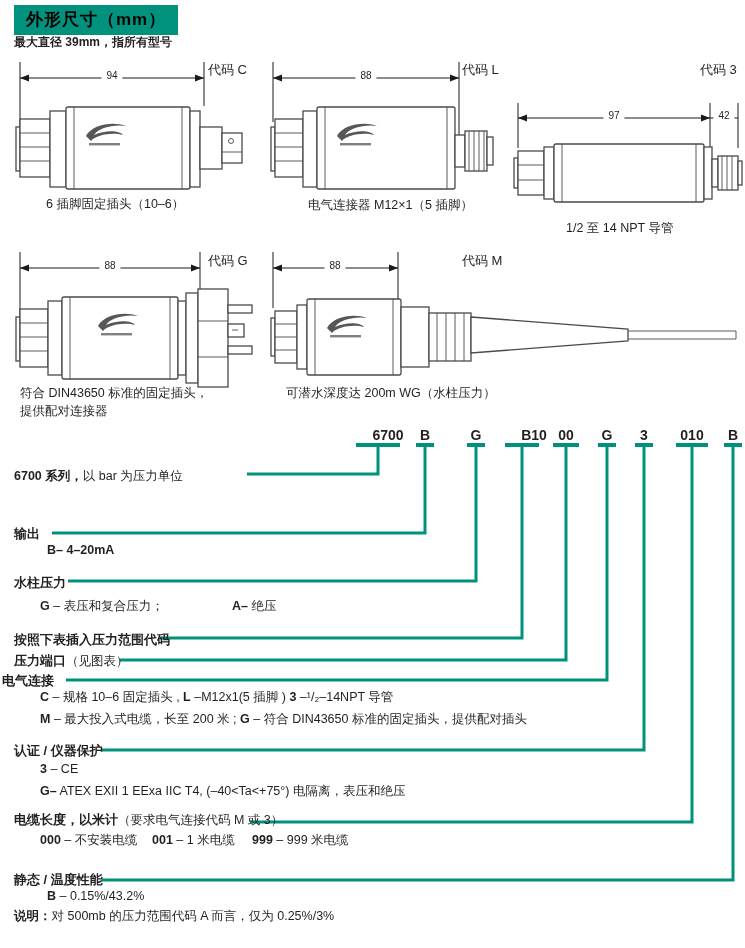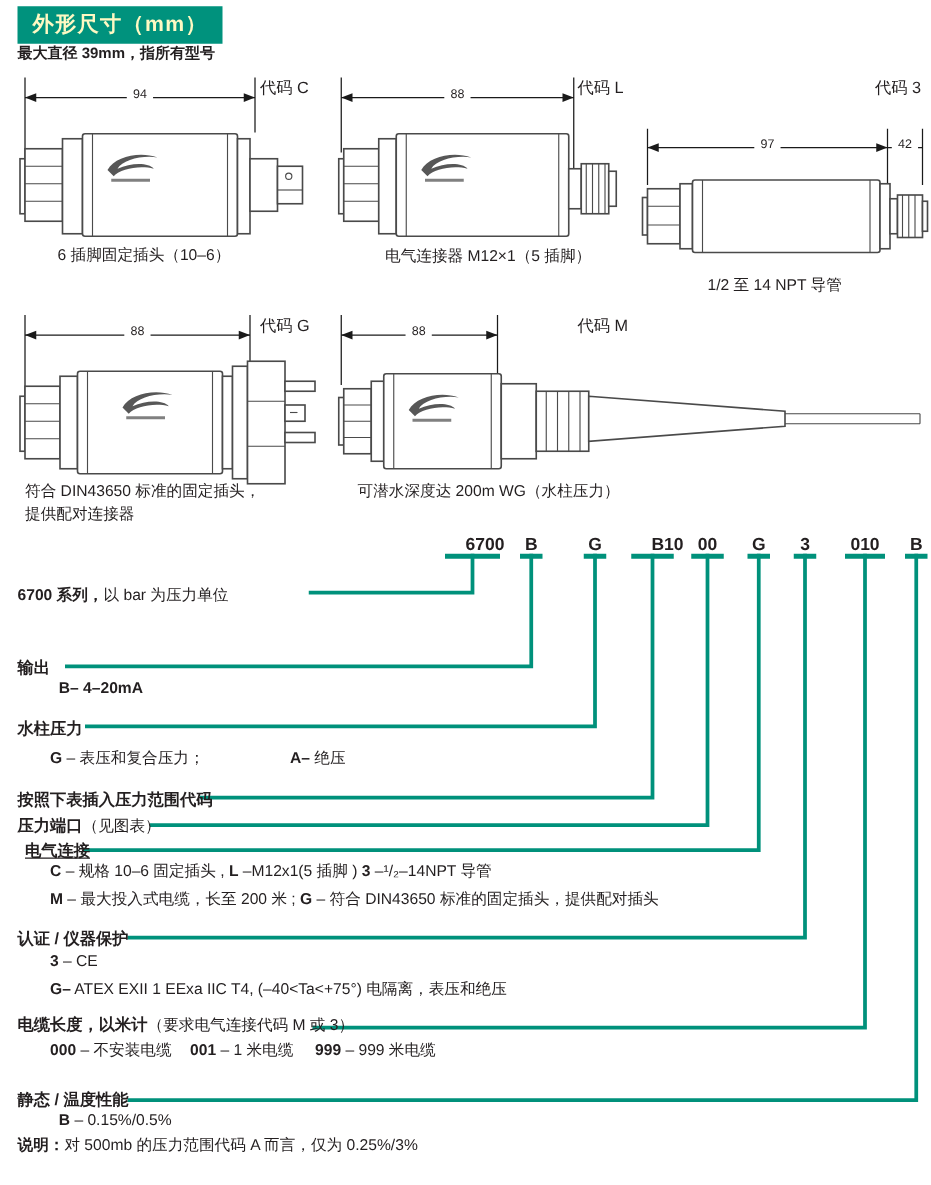--- a/index.html
+++ b/index.html
@@ -1,19 +1,19 @@
 <!DOCTYPE html>
 <html><head>
 <meta charset="utf-8">
 <style>
   html,body{margin:0;padding:0;background:#fff;}
   .page{position:relative;width:745px;height:948px;background:#fff;overflow:hidden;
         font-family:"Liberation Sans","DejaVu Sans",sans-serif;color:#231f20;}
   .abs{position:absolute;}
-  .banner{background:#00927d;color:#fef9c3;font-weight:bold;font-size:17px;
+  .banner{background:#00927d;color:#000000;font-weight:bold;font-size:17px;
           padding:3px 12px 4px 12px;letter-spacing:1px;display:inline-block;}
   .sub{font-size:12px;font-weight:bold;}
   .codehdr{font-size:13px;white-space:nowrap;}
   .dim{font-size:10px;background:#fff;padding:0 5px;transform:translateX(-50%);white-space:nowrap;}
   .cap{font-size:12.5px;white-space:nowrap;}
   .code-label{font-weight:bold;font-size:14px;transform:translateX(-50%);white-space:nowrap;}
   .sec-title{font-weight:bold;font-size:13px;white-space:nowrap;}
   .sec-item{font-size:12.5px;white-space:nowrap;}
   .sec-item b,.sec-title b{font-weight:bold;}
   svg{position:absolute;left:0;top:0;}
@@ -197,21 +197,21 @@
   <div class="abs sec-item" style="left:232px;top:598px;">
     <b>A–</b><span> 绝压</span>
   </div>
 
   <div class="abs sec-title" style="left:14px;top:631px;">按照下表插入压力范围代码</div>
 
   <div class="abs sec-title" style="left:14px;top:652px;">
     <b>压力端口</b><span style="font-weight:normal;font-size:12.5px;">（见图表）</span>
   </div>
 
-  <div class="abs sec-title" style="left:20px;top:672px;text-decoration:underline;">电气连接</div>
+  <div class="abs sec-title" style="left:2px;top:672px;">电气连接</div>
   <div class="abs sec-item" style="left:40px;top:689px;">
     <b>C</b><span> – 规格 10–6 固定插头 , </span><b>L</b><span> –M12x1(5 插脚 )  </span><b>3</b><span> –¹/₂–14NPT 导管</span>
   </div>
   <div class="abs sec-item" style="left:40px;top:711px;">
     <b>M</b><span> – 最大投入式电缆，长至 200 米 ; </span><b>G</b><span> – 符合 DIN43650 标准的固定插头，提供配对插头</span>
   </div>
 
   <div class="abs sec-title" style="left:14px;top:742px;">认证 / 仪器保护</div>
   <div class="abs sec-item" style="left:40px;top:762px;">
     <b>3</b><span> – CE</span>
@@ -228,20 +228,20 @@
   </div>
   <div class="abs sec-item" style="left:152px;top:832px;">
     <b>001</b><span> – 1 米电缆</span>
   </div>
   <div class="abs sec-item" style="left:252px;top:832px;">
     <b>999</b><span> – 999 米电缆</span>
   </div>
 
   <div class="abs sec-title" style="left:14px;top:871px;">静态 / 温度性能</div>
   <div class="abs sec-item" style="left:47px;top:889px;">
-    <b>B</b><span> – 0.15%/0.5%</span>
+    <b>B</b><span> – 0.15%/43.2%</span>
   </div>
 
   <div class="abs sec-item" style="left:14px;top:908px;">
     <b>说明：</b><span>对 500mb 的压力范围代码 A 而言，仅为 0.25%/3%</span>
   </div>
 
 </div>
 
 </body></html>

